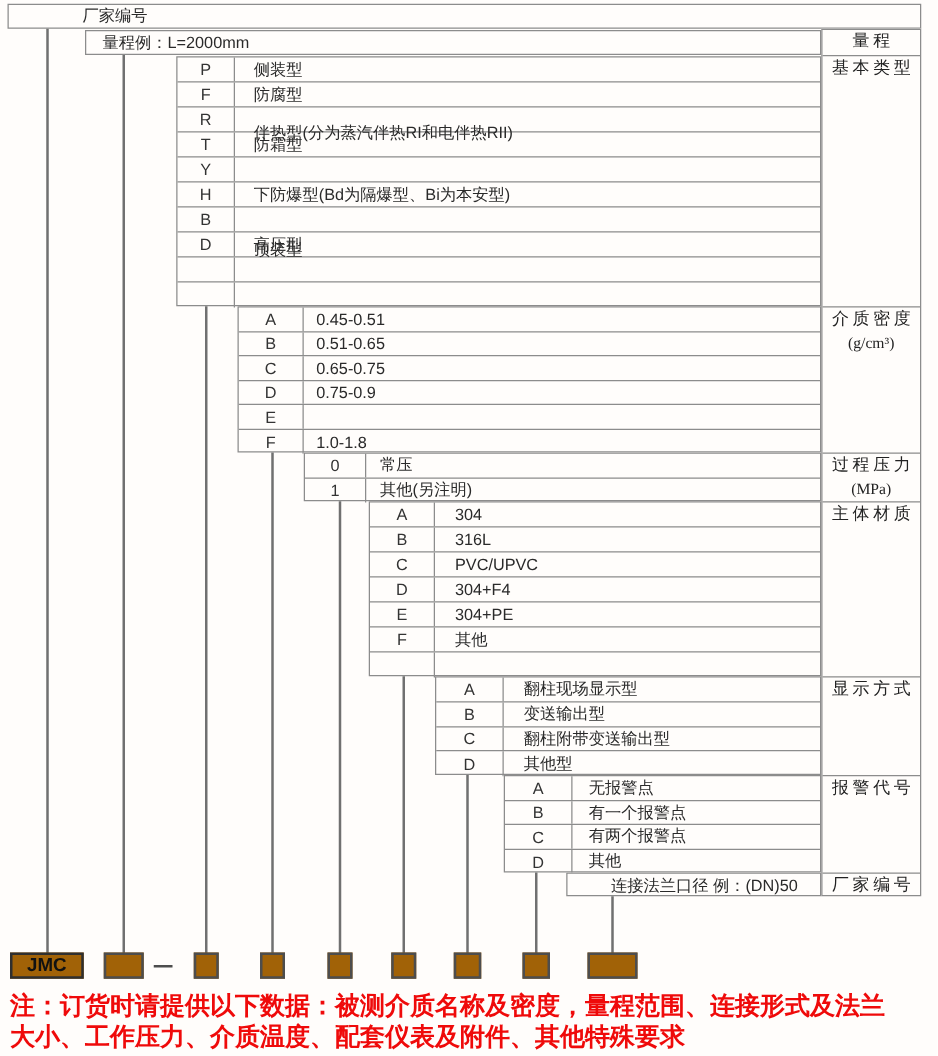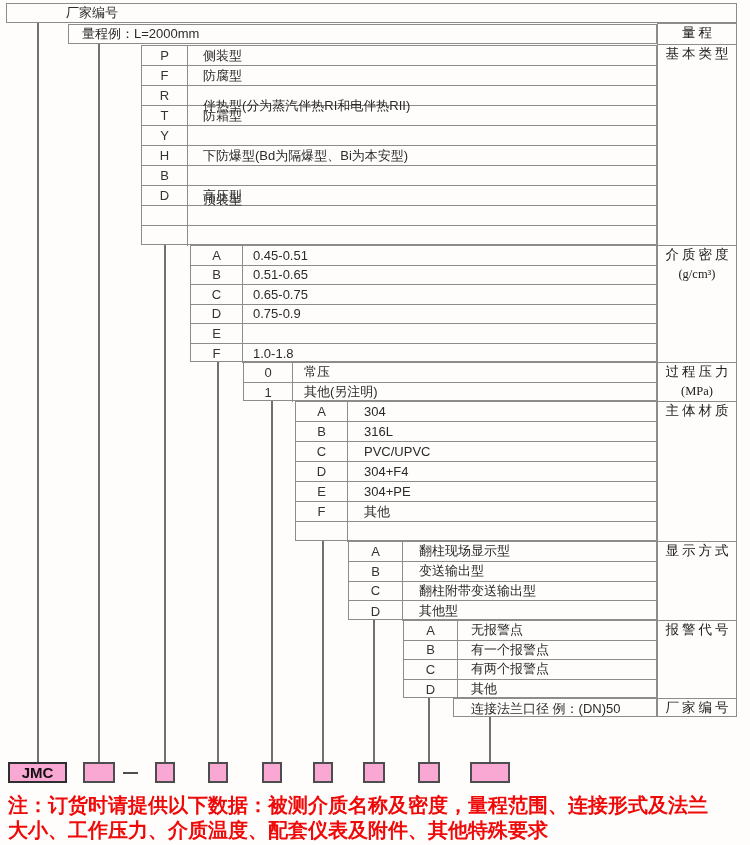--- a/index.html
+++ b/index.html
@@ -23,21 +23,21 @@
   .labelcol{position:absolute;box-sizing:border-box;border:1px solid #8c8c8c;background:#fffdfb;}
   .labelcell{box-sizing:border-box;border-bottom:1px solid #8c8c8c;
              display:flex;flex-direction:column;align-items:center;justify-content:flex-start;
              font-family:"Liberation Serif","DejaVu Serif",serif;font-size:13.5px;color:#222;}
   .labelcell:last-child{border-bottom:none;}
   .labelcell .zh{letter-spacing:3px;margin-right:-3px;white-space:nowrap;}
   .labelcell .sub{letter-spacing:0;font-size:12.5px;margin-top:3px;white-space:nowrap;}
   
   .vline{position:absolute;width:2px;background:#707070;}
   
-  .mbox{position:absolute;box-sizing:border-box;border:2px solid #4d4d4d;background:#f9a8d4;
+  .mbox{position:absolute;box-sizing:border-box;border:2px solid #4d4d4d;background:#a16207;
         display:flex;align-items:flex-start;justify-content:center;}
   .mbox.jmc{border-color:#2f2f2f;font-weight:bold;font-size:15px;color:#111;}
   .dash{position:absolute;height:2px;background:#4d4d4d;}
   
   .note{position:absolute;left:8px;top:793px;width:740px;color:#ef0a0a;
         font-weight:bold;font-size:20px;line-height:25px;white-space:nowrap;}
 </style>
 </head>
 <body>
 
@@ -188,21 +188,21 @@
           <div class="code" style="width: 54px;">C</div>
           <div class="desc" style="padding-left: 13px;">有两个报警点</div>
         </div>
         <div class="row" style="height: 19.5px;">
           <div class="code" style="width: 54px;">D</div>
           <div class="desc" style="padding-left: 13px;">其他</div>
         </div>
       </div>
       <div class="sec" style="left: 453px; top: 698px; width: 204px; height: 19px;">
         <div class="row" style="height: 19px;">
-          <div class="desc" style="padding-left: 17px;">连接法兰口径 例：(DN)50</div>
+          <div class="desc" style="padding-left: 17px; text-align: center;">连接法兰口径 例：(DN)50</div>
         </div>
       </div>
     </div>
 
   <div class="labelcol" id="label-col" style="left:657px;top:23px;width:80px;height:694px;">
       <div class="labelcell" style="height: 21px;">
         <span class="zh">量程</span>
       </div>
       <div class="labelcell" style="height: 201px;">
         <span class="zh">基本类型</span>

